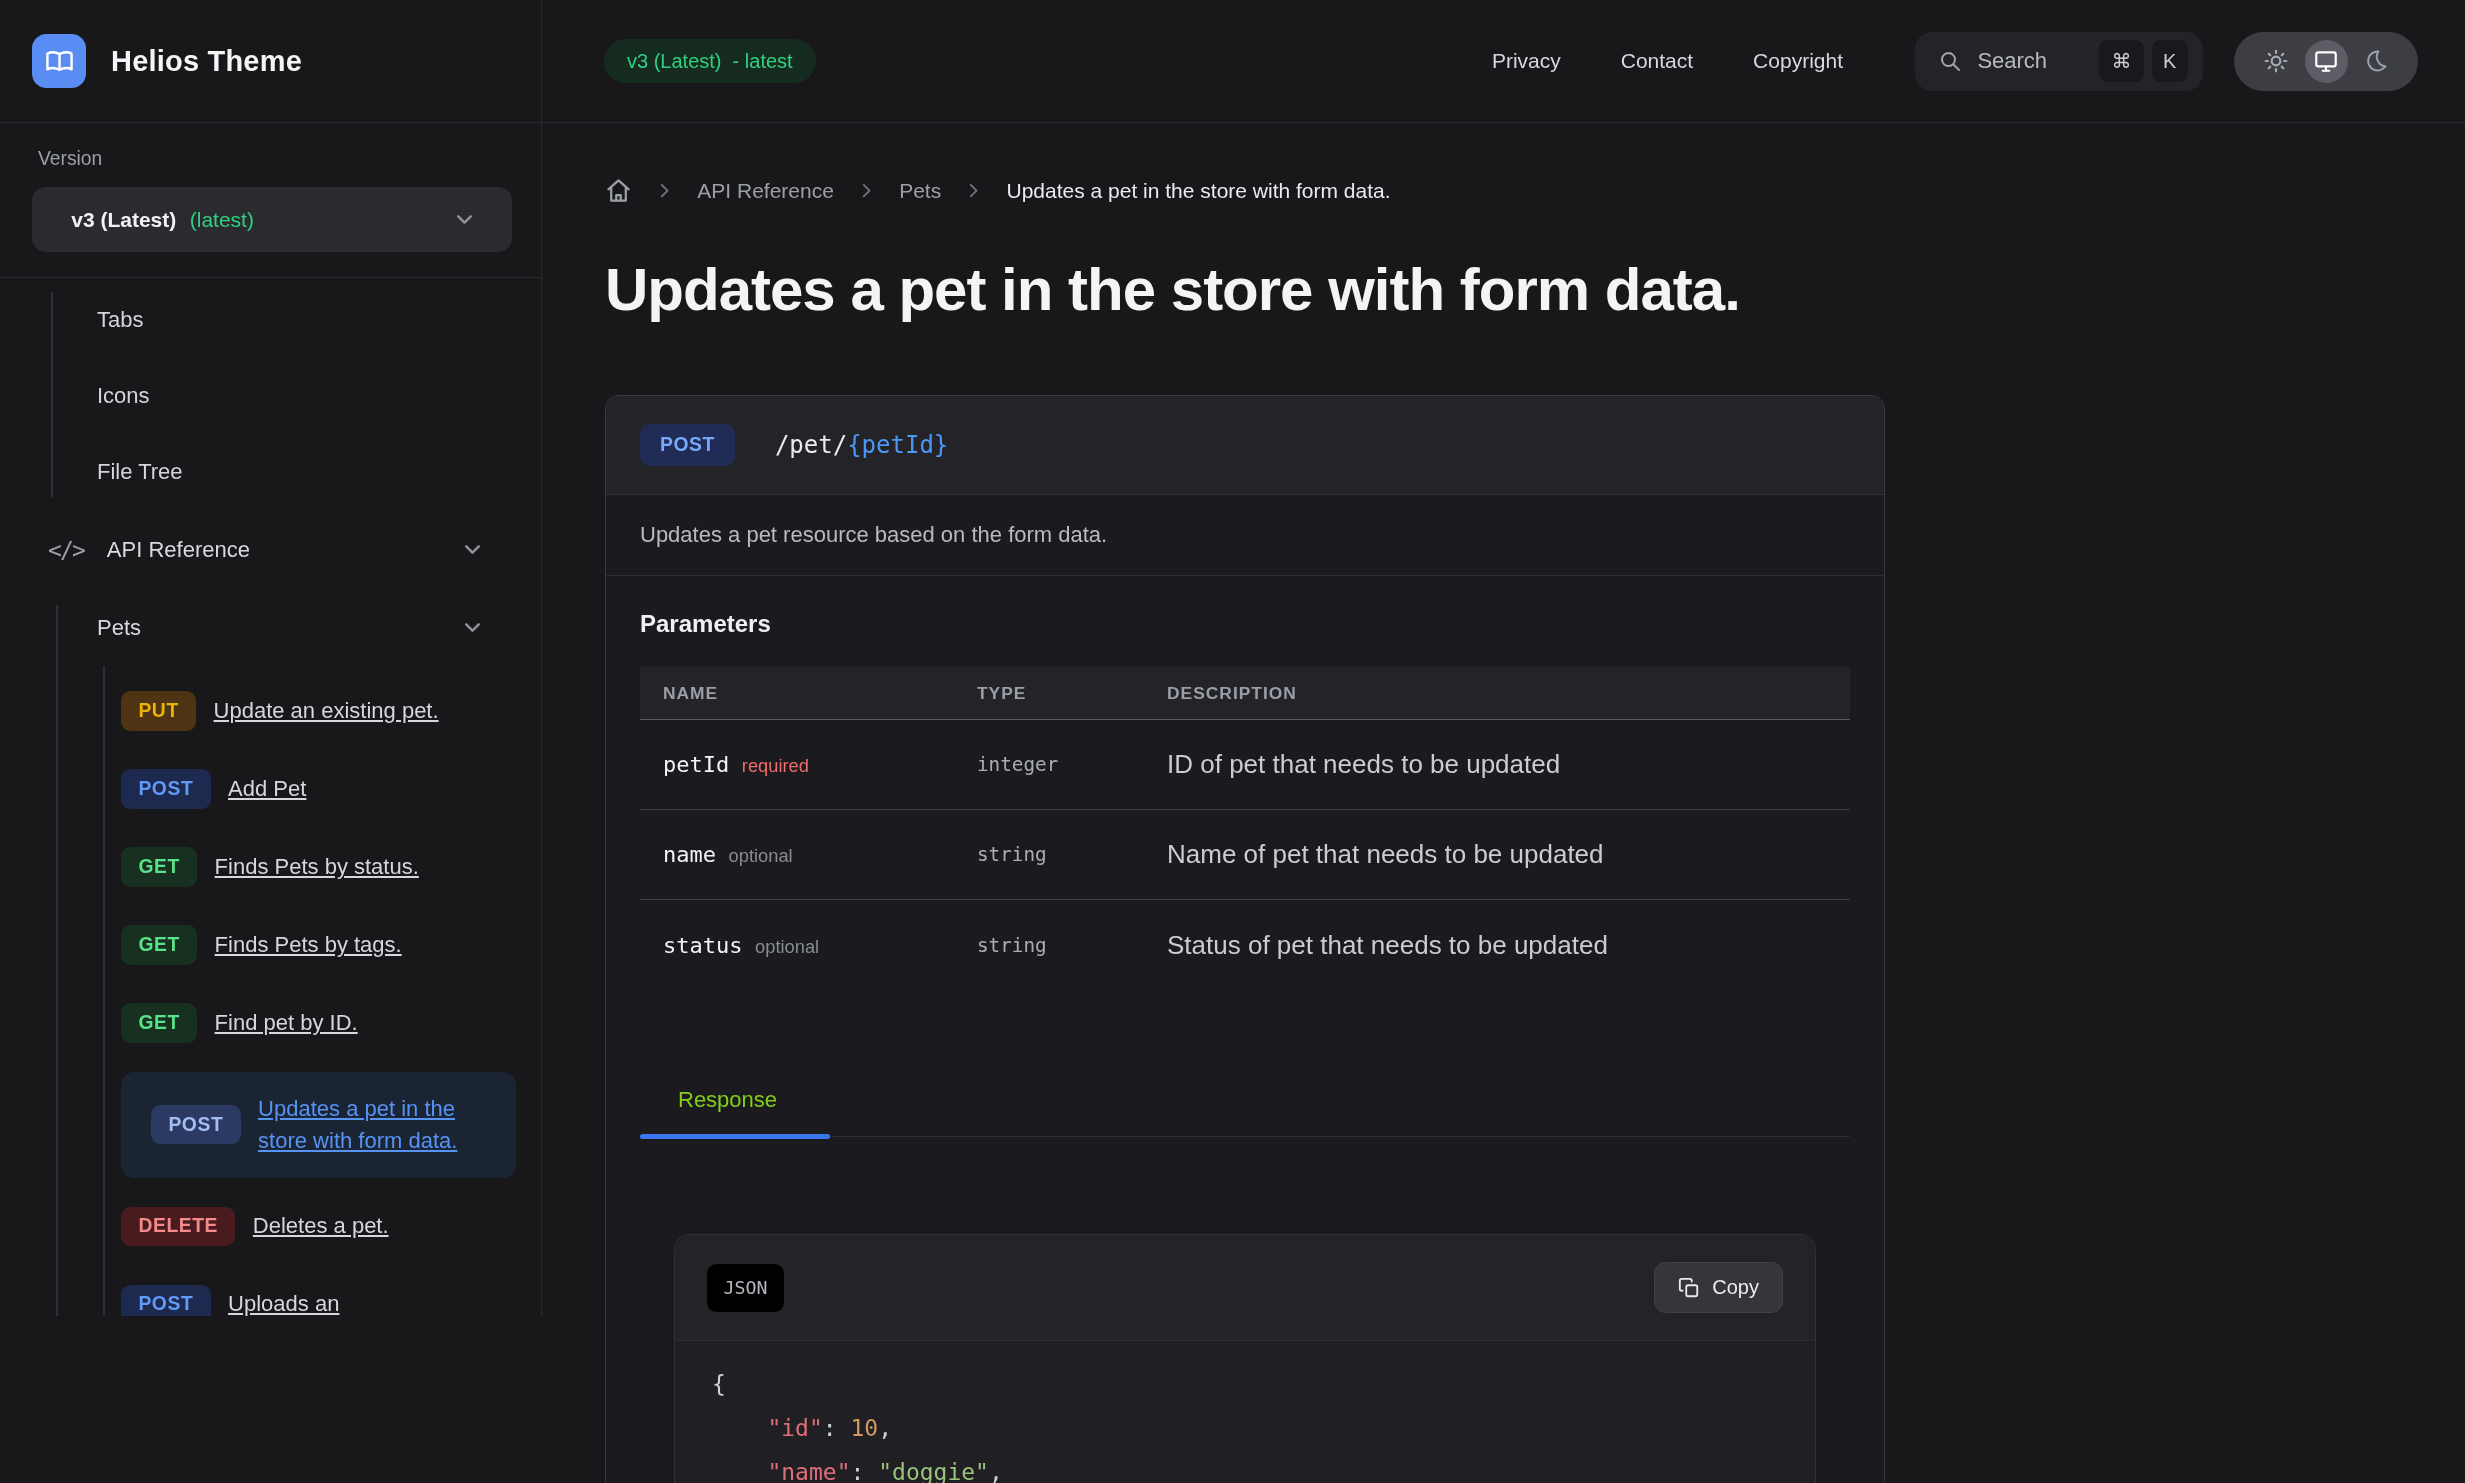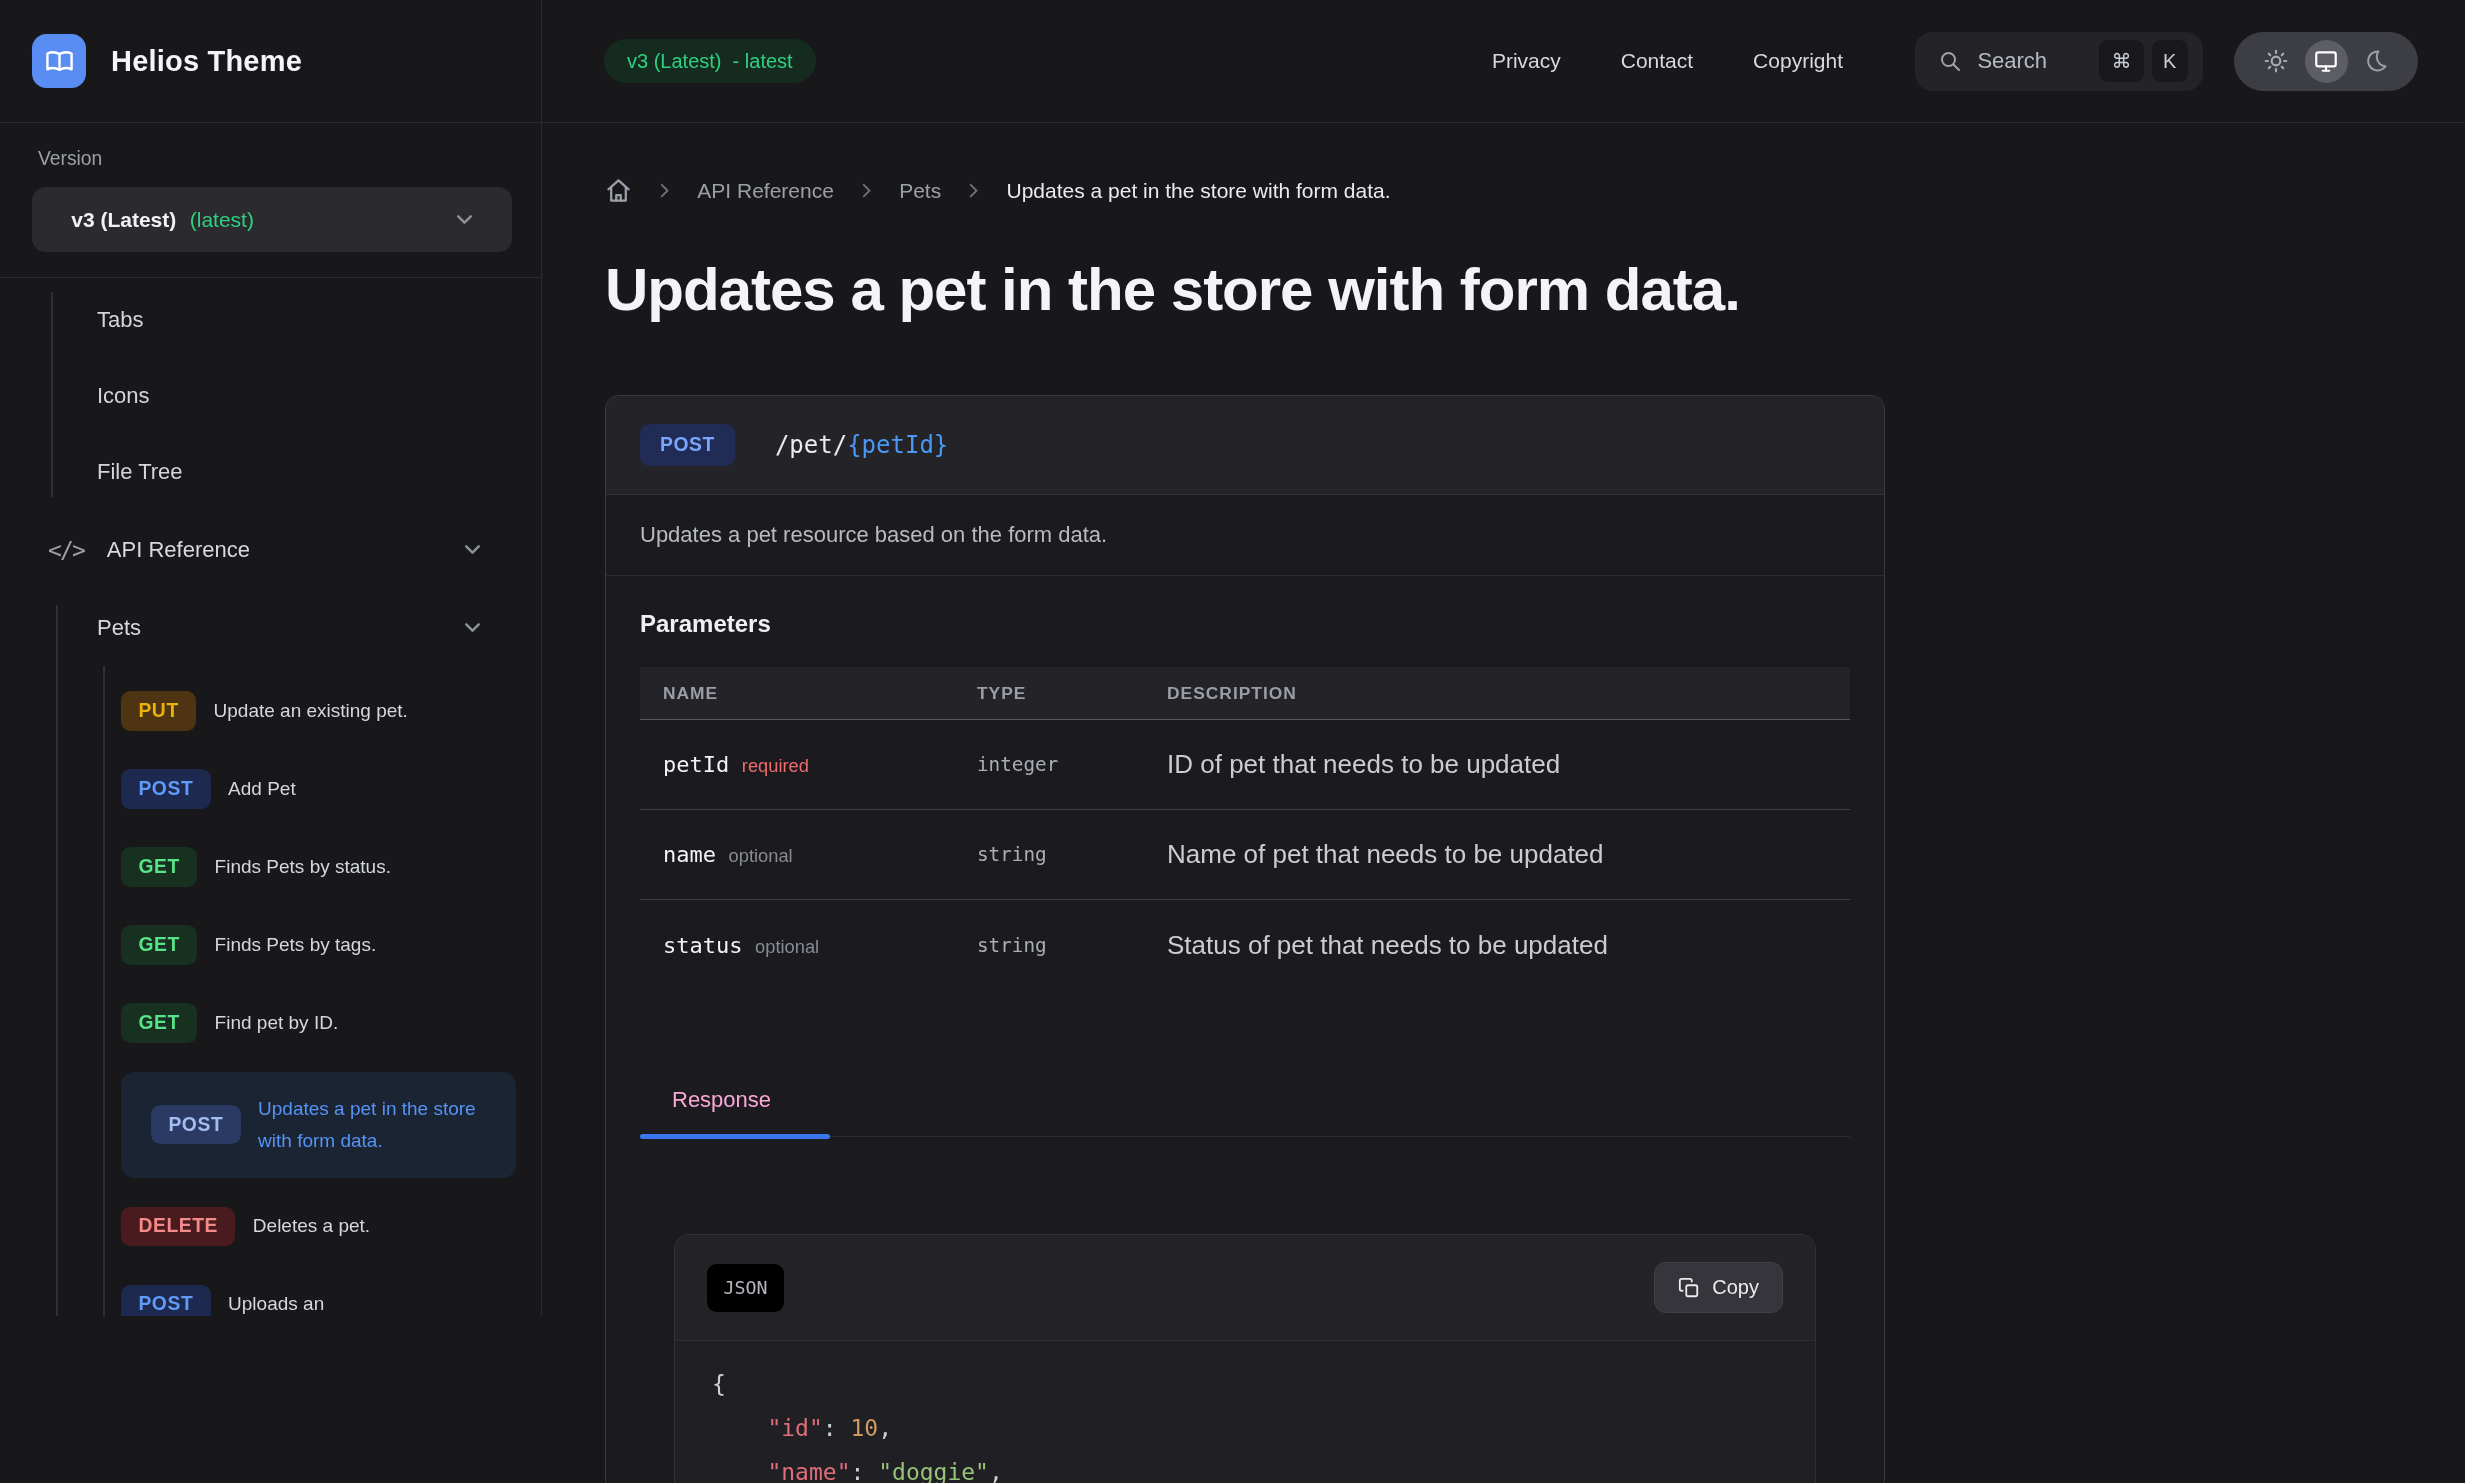--- a/index.html
+++ b/index.html
@@ -31,21 +31,21 @@
   .section-row .code-ic { font-family:"DejaVu Sans Mono", monospace; font-size:23px; color:#9ba0a7; margin-right:23px; letter-spacing:-1.9px; }
   .section-row .chev { margin-left:auto; }
   .pets-group { position:relative; }
   .pets-group::before { content:""; position:absolute; left:56px; top:15.4px; bottom:0; width:1.9px; background:#2f2f35; }
   .pets-row { height:77px; display:flex; align-items:center; padding:0 56px 0 97px; font-size:22px; color:#d7dadd; cursor:pointer; }
   .pets-row .chev { margin-left:auto; }
 
   .ep-list { position:relative; padding:5.8px 25px 0 121px; }
   .ep-list::before { content:""; position:absolute; left:103px; top:0; bottom:0; width:1.9px; background:#2f2f35; }
   .ep-item { display:flex; align-items:center; gap:17.4px; padding:19.3px 0; cursor:pointer; }
-  .ep-label { font-size:19px; line-height:32px; color:#d4d7db; max-width:249px; }
+  .ep-label { font-size:22px; line-height:32px; color:#d4d7db; max-width:249px;text-decoration:underline; }
   .m-badge { display:inline-flex; align-items:center; justify-content:center; flex:0 0 auto;
              font-size:19.3px; font-weight:700; letter-spacing:0.6px; padding:8.7px 17.4px; border-radius:9.7px; }
   .m-put    { background:#4e3413; color:#eab308; }
   .m-post   { background:#1e2950; color:#619bf8; }
   .m-get    { background:#17301f; color:#57e389; }
   .m-delete { background:#491b1e; color:#f58a8a; }
   .ep-item.active { background:#1b2433; border-radius:13.5px; padding:21px 19.3px 21px 30px; margin:9.7px 0; }
   .ep-item.active .ep-label { color:#5593f4; }
   .ep-item.active .m-badge { background:#2a3a63; color:#a6bdf2; }
 
@@ -90,21 +90,21 @@
   .pbody.bordered { border-bottom:1px solid #3f3f45; }
   .cell-name { padding-left:23px; display:flex; align-items:baseline; gap:12.6px; }
   .cell-name .pname { font-size:22px; color:#f2f3f5; }
   .cell-name .preq { font-size:18.3px; }
   .preq.required { color:#ee6b6b; }
   .preq.optional { color:#878c93; }
   .cell-type { padding-left:23px; font-size:19.3px; color:#a9aeb5; }
   .cell-desc { padding-left:23px; font-size:26px; color:#caccd1; }
 
   .tabs { margin-top:58px; position:relative; border-bottom:1px solid #2c2c31; height:89px; }
-  .tab { position:absolute; left:32px; top:39px; font-size:22px; color:#f9a8d4; cursor:pointer; }
+  .tab { position:absolute; left:38px; top:39px; font-size:22px; color:#84cc16; cursor:pointer; }
   .tab-bar { position:absolute; left:0; bottom:-2.9px; width:190px; height:4.8px; background:#3a76ee; border-radius:2.9px; }
 
   .codeblock { margin:97px 34px 0; border:1px solid #303036; border-bottom:none; border-radius:15.4px 15.4px 0 0; overflow:hidden; }
   .code-head { height:106px; background:#232328; border-bottom:1px solid #2e2e33; display:flex; align-items:center; padding:0 32px; }
   .lang-chip { background:#000000; color:#b4b8be; font-size:18.3px; padding:13.5px 16.4px; border-radius:9.7px; }
   .copy-btn { margin-left:auto; background:#35353b; border:1px solid #404046; border-radius:11.6px; padding:12.6px 23px; display:flex; align-items:center; gap:12.6px; font-size:20px; color:#e9ebee; cursor:pointer; }
   .code-body { background:#1f1f24; padding:21px 37px 0; font-size:23px; line-height:44px; white-space:pre; }
   .tok-p { color:#cdd1d7; } .tok-k { color:#df6e79; } .tok-n { color:#cf9a62; } .tok-s { color:#98c379; }
 
   svg { display:block; }

